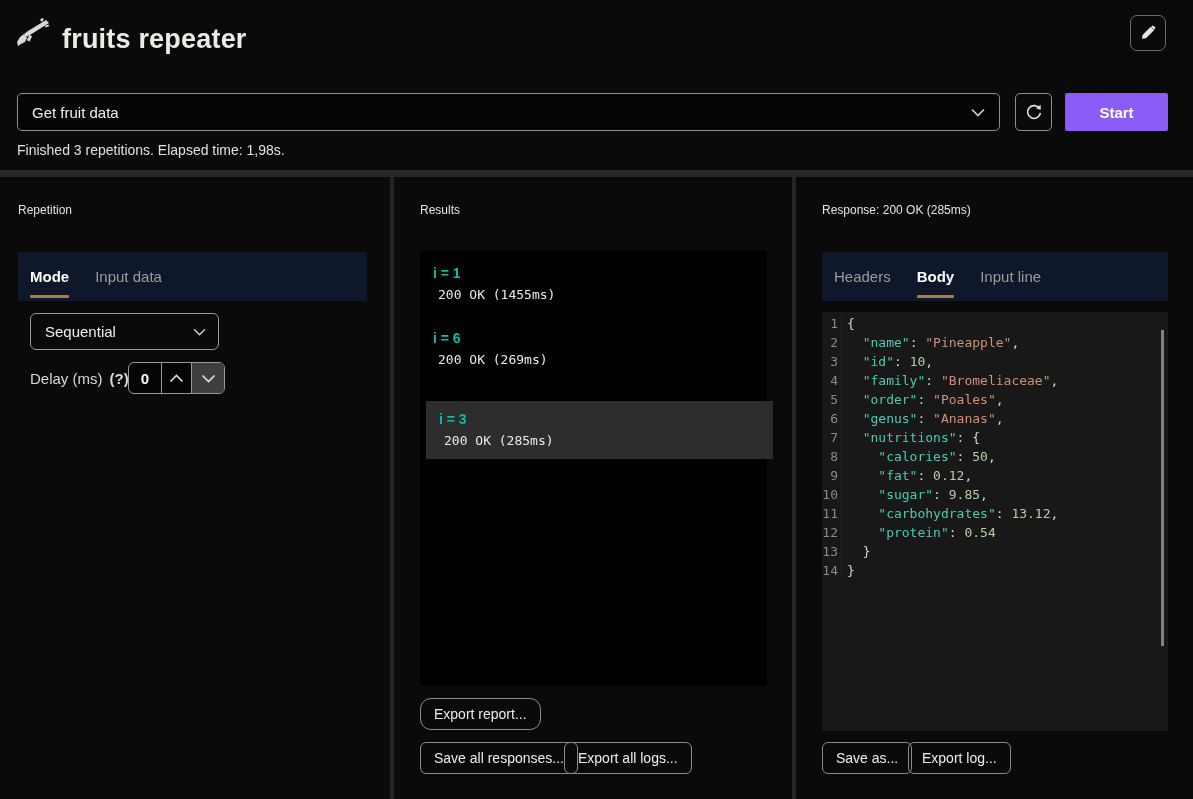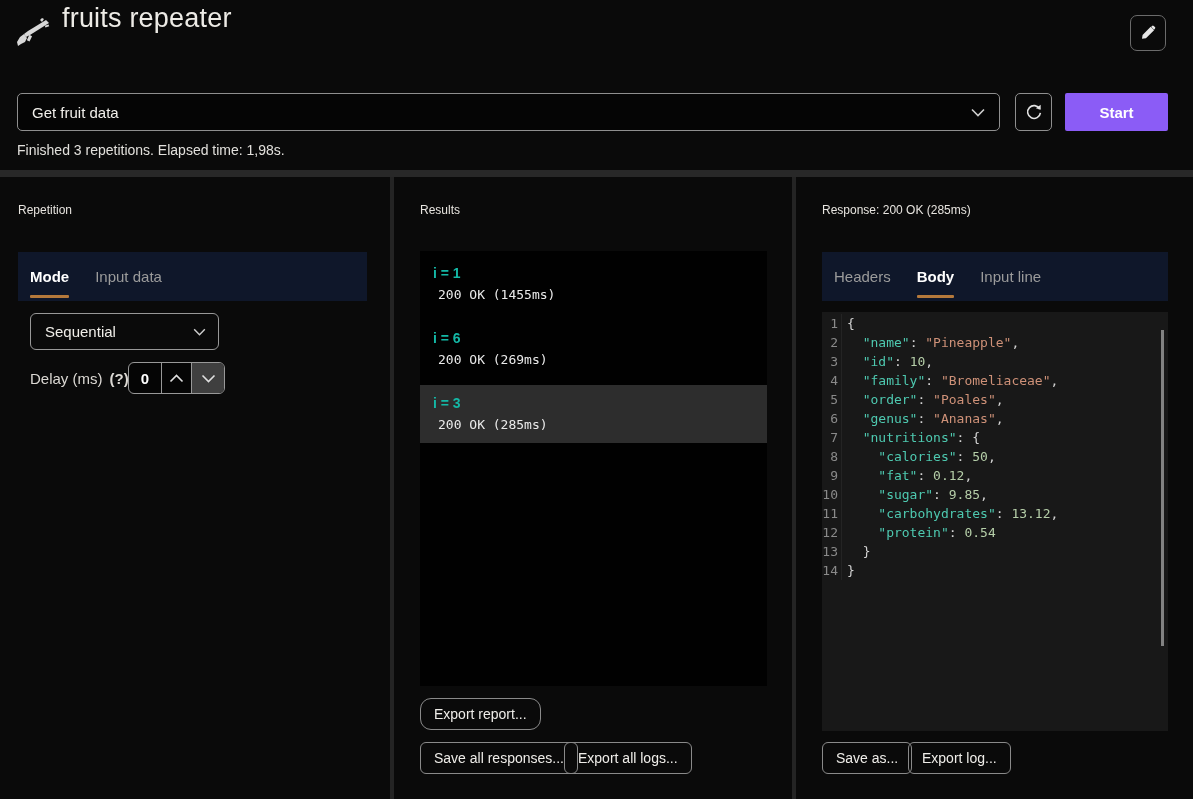--- a/index.html
+++ b/index.html
@@ -9,22 +9,22 @@
     background: #0a0a0a;
     font-family: "Liberation Sans", sans-serif;
     color: #eceae5;
     overflow: hidden;
   }
   .mono { font-family: "DejaVu Sans Mono", "Liberation Mono", monospace; }
 
   
   .app-icon { position:absolute; left:16px; top:16px; width:34px; height:34px; }
   .app-title {
-    position:absolute; left:62px; top:3px;
-    font-size:27px; font-weight:400; color:#edebe6; letter-spacing:.2px;
+    position:absolute; left:62px; top:24px;
+    font-size:27px; font-weight:700; color:#edebe6; letter-spacing:.2px;
   }
   .edit-btn {
     position:absolute; left:1130px; top:15px; width:36px; height:36px;
     border:1px solid #6b6b6b; border-radius:7px; background:transparent;
     display:flex; align-items:center; justify-content:center; cursor:pointer;
   }
 
   
   .cmd-select {
     position:absolute; left:17px; top:93px; width:983px; height:38px;
@@ -217,21 +217,21 @@
 
 <div class="res-list">
   <div class="res-item" style="top:4px;">
     <div class="it-label">i = 1</div>
     <div class="it-status mono">200 OK (1455ms)</div>
   </div>
   <div class="res-item" style="top:69px;">
     <div class="it-label">i = 6</div>
     <div class="it-status mono">200 OK (269ms)</div>
   </div>
-  <div class="res-item sel" style="top:134px;">
+  <div class="res-item sel" style="top:150px;margin-left:6px;">
     <div class="it-label">i = 3</div>
     <div class="it-status mono">200 OK (285ms)</div>
   </div>
 </div>
 
 <button class="ghost-btn" style="left:420px; top:698px;border-radius:11px;">Export report...</button>
 <button class="ghost-btn" style="left:420px; top:742px;">Save all responses...</button>
 <button class="ghost-btn" style="left:564px; top:742px;">Export all logs...</button>
 
 <div class="panel-title" style="left:822px; top:203px;">Response: 200 OK (285ms)</div>

